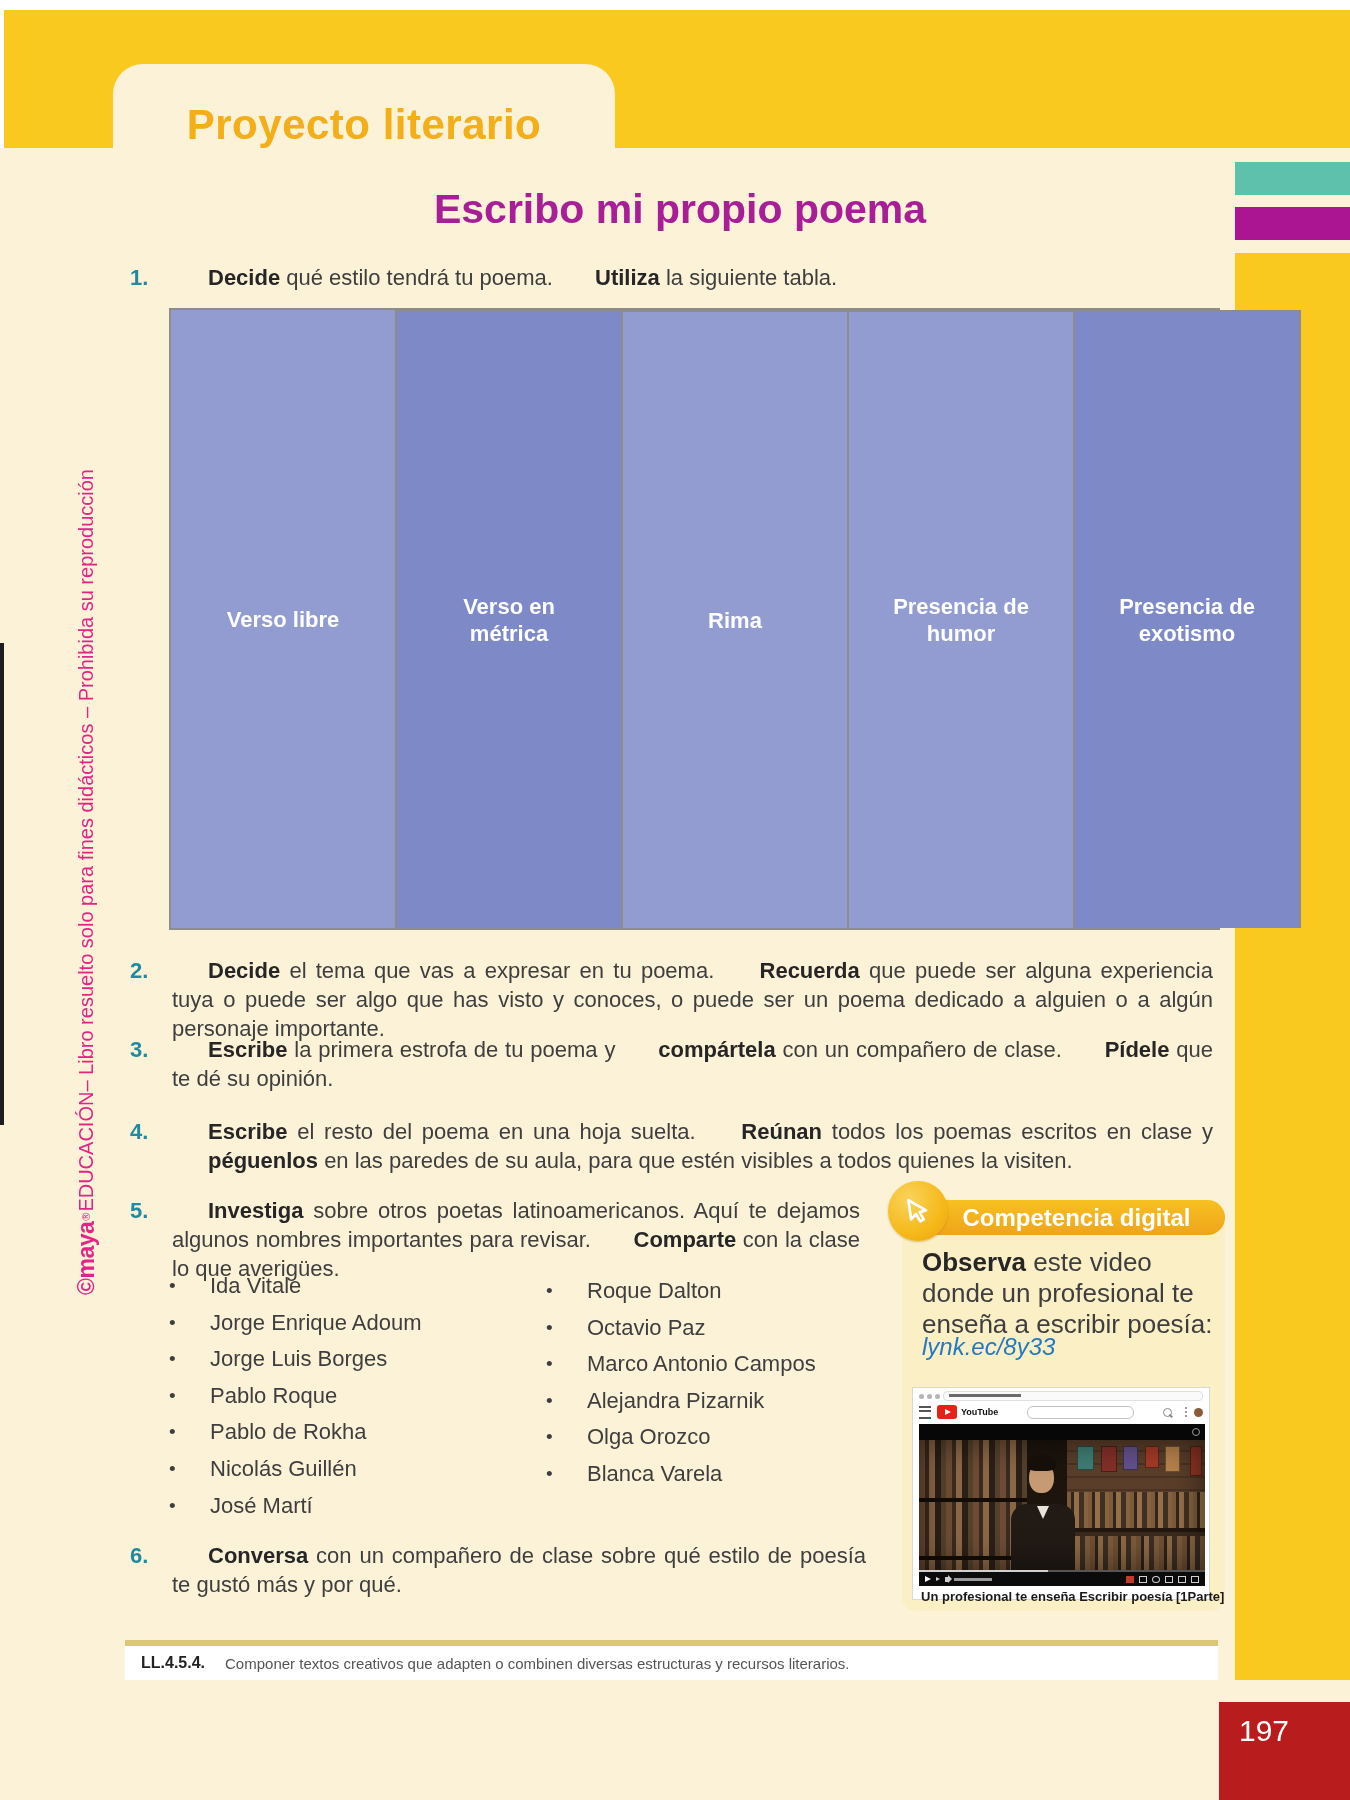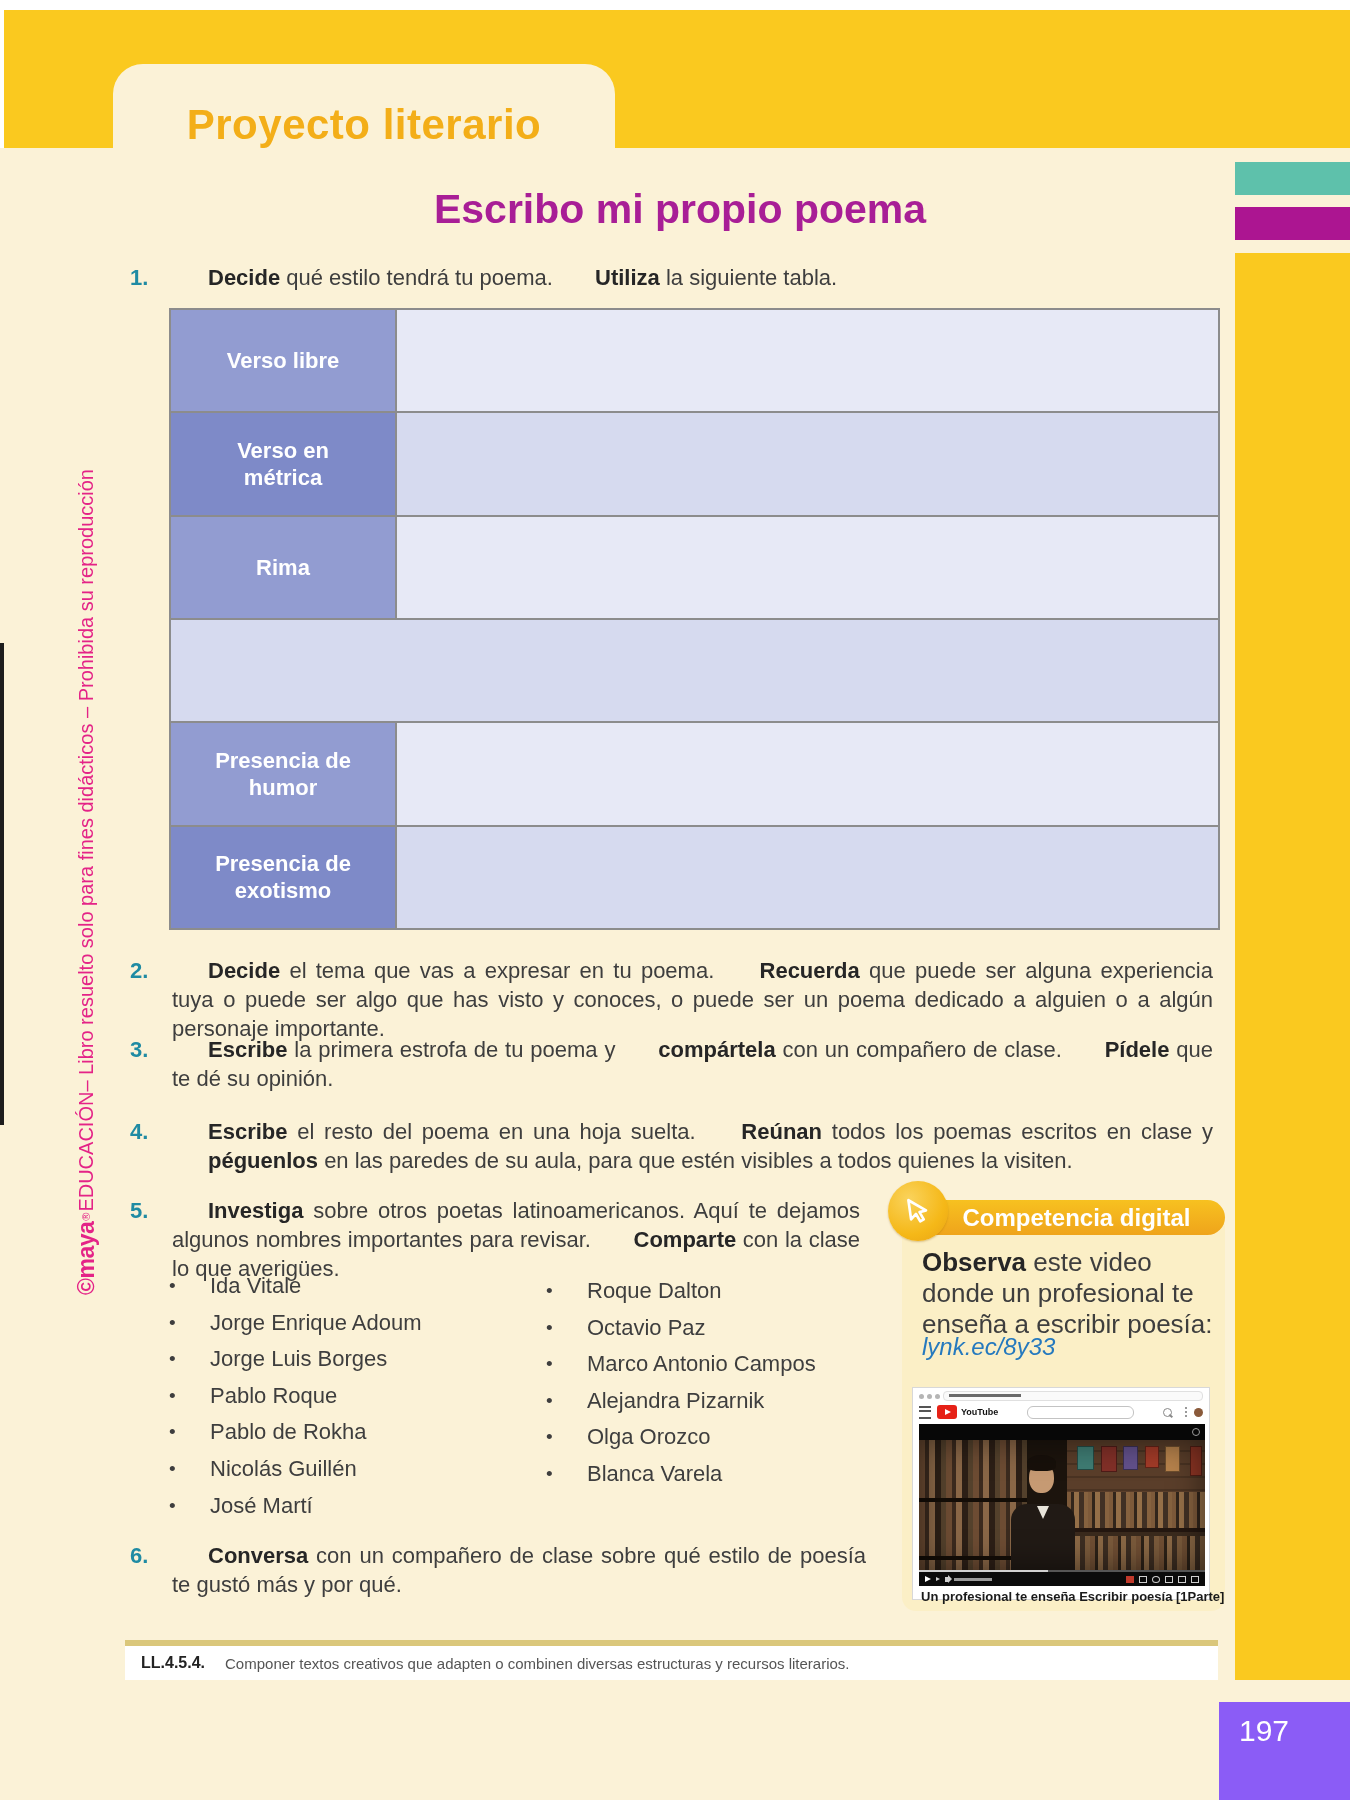--- a/index.html
+++ b/index.html
@@ -11,32 +11,32 @@
   .top-band{left:4px;top:10px;width:1346px;height:138px;background:#FAC91F;}
   .page-bg{left:0;top:148px;width:1350px;height:1652px;background:#FBF2D7;}
   .tab{left:113px;top:64px;width:502px;height:86px;background:#FBF2D7;
        border-radius:30px 30px 0 0;display:flex;align-items:flex-end;justify-content:center;}
   .tab-label{font-size:42px;font-weight:bold;color:#F3AE18;line-height:1;padding-bottom:4px;letter-spacing:.5px;}
   .main-title{left:280px;top:186px;width:800px;text-align:center;font-size:41px;font-weight:bold;color:#A81E96;}
   .teal-bar{left:1235px;top:162px;width:115px;height:33px;background:#5EC1AB;}
   .magenta-bar{left:1235px;top:207px;width:115px;height:33px;background:#AC1591;}
   .yellow-bar{left:1235px;top:253px;width:115px;height:1427px;background:#FAC91F;}
   .black-strip{left:0;top:643px;width:4px;height:482px;background:#1d1d1d;}
-  .page-num-block{left:1219px;top:1702px;width:131px;height:98px;background:#8b5cf6;
+  .page-num-block{left:1219px;top:1702px;width:131px;height:98px;background:#b91c1c;
        color:#fff;font-size:30px;box-sizing:border-box;padding:12px 0 0 20px;}
 
   
   .item{font-size:22px;line-height:29px;color:#3E3E3E;}
   .item b{color:#262626;margin-left:36px;}
   .item .num{position:absolute;left:-42px;top:0;width:36px;color:#1F8BA3;font-weight:bold;}
   .justify{text-align:justify;}
 
   
   .ptable{left:169px;top:308px;width:1051px;height:622px;border:2px solid #8C8C8C;
-          box-sizing:border-box;display:flex;flex-direction:column;}
+          box-sizing:border-box;display:flex;flex-direction:row;}
   .t-row{flex:1;display:flex;border-top:2px solid #8C8C8C;}
   .t-row:first-child{border-top:none;}
   .t-label{width:226px;box-sizing:border-box;border-right:2px solid #8C8C8C;display:flex;
            align-items:center;justify-content:center;text-align:center;color:#fff;
            font-weight:bold;font-size:22px;line-height:27px;padding:0 28px;}
   .t-cell{flex:1;}
   .row-odd  .t-label{background:#929CD1;} .row-odd  .t-cell{background:#E7E9F6;}
   .row-even .t-label{background:#7E8AC8;} .row-even .t-cell{background:#D6DAEF;}
 
   

